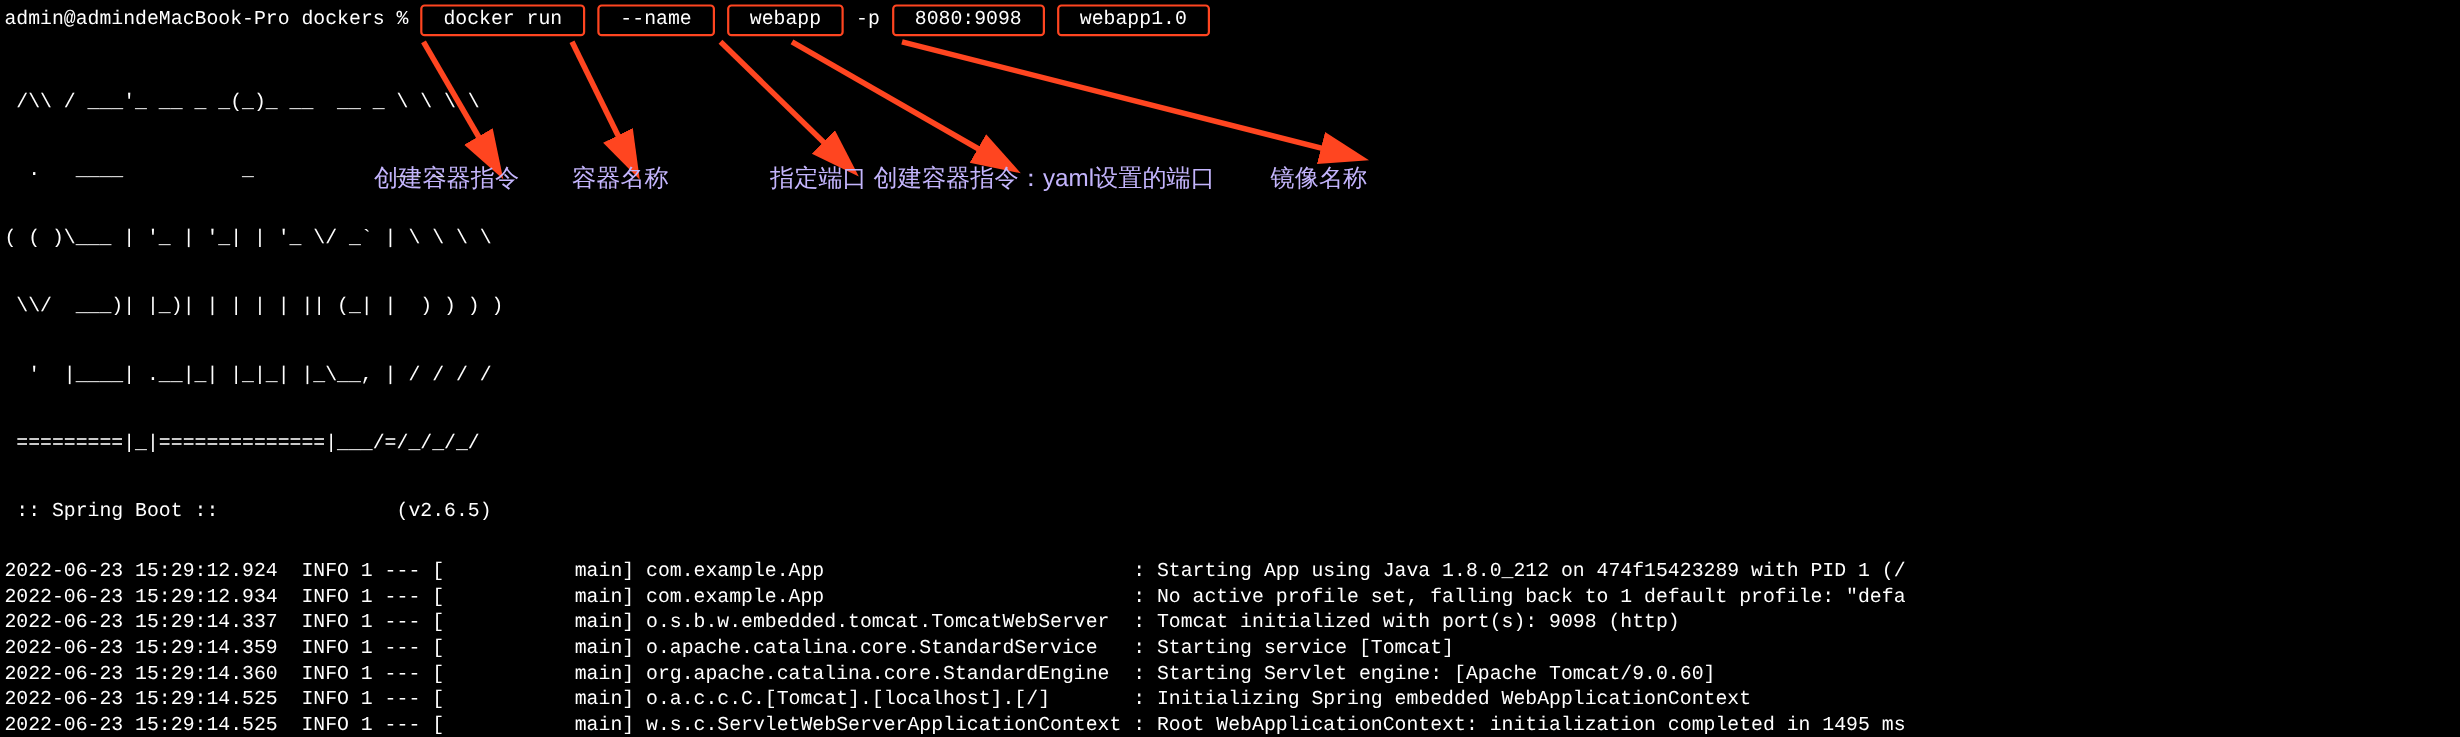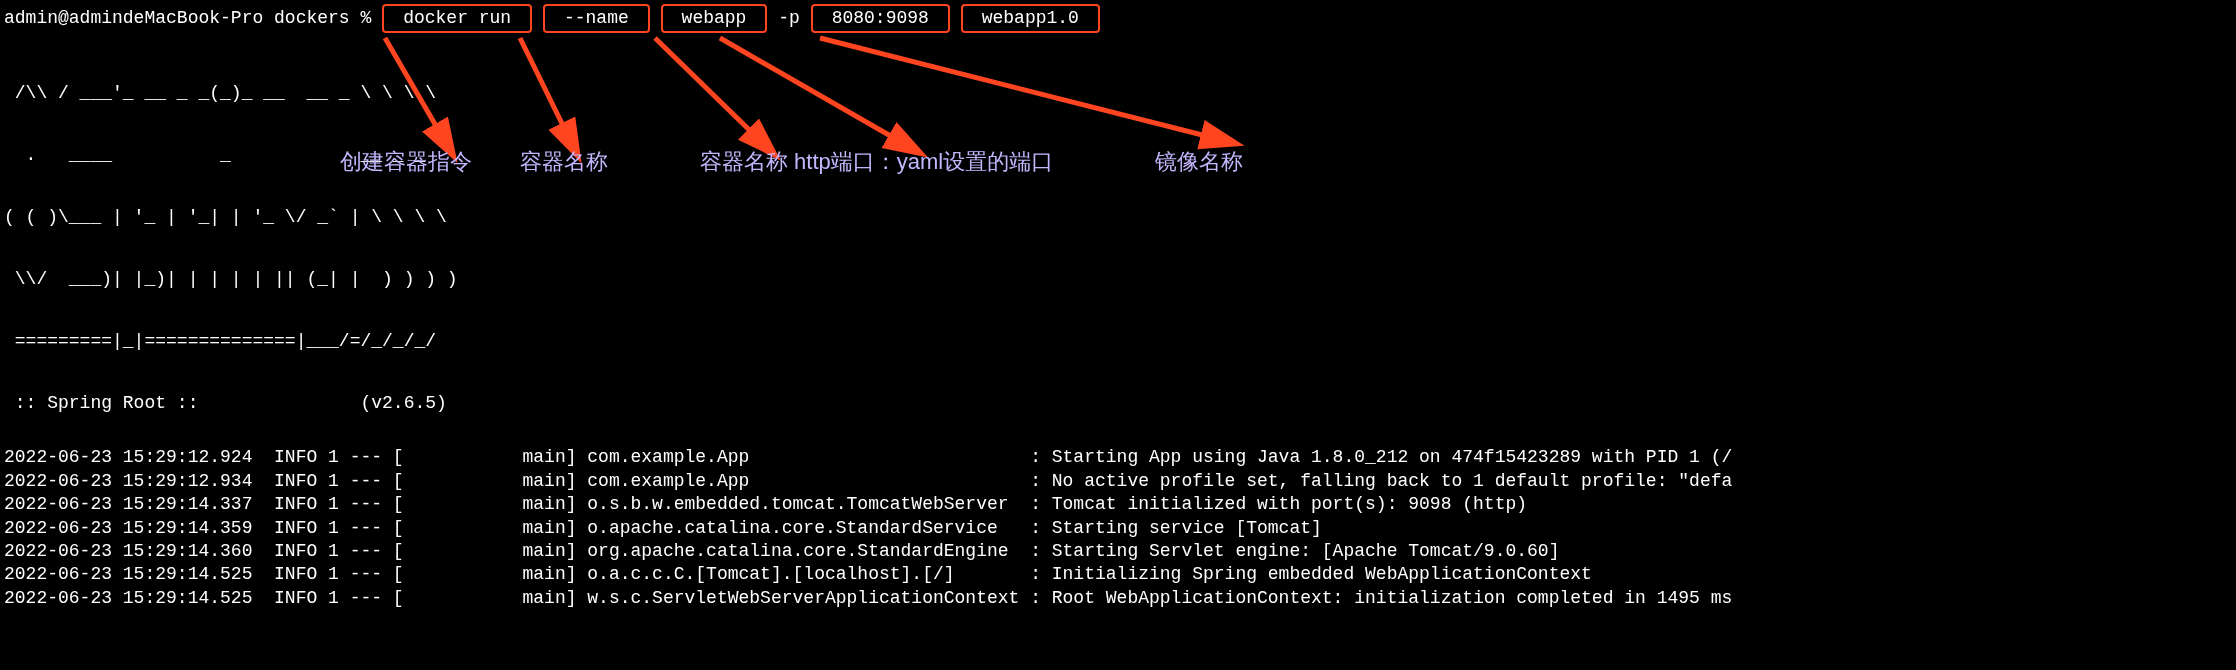--- a/index.html
+++ b/index.html
@@ -76,22 +76,23 @@
   <span class="highlight-box">8080:9098</span>
   <span> </span>
   <span class="highlight-box">webapp1.0</span>
 </div>
 
 <div class="ascii-art">
   <div> /\\ / ___'_ __ _ _(_)_ __  __ _ \ \ \ \</div>
   <div>  .   ____          _            __ _ _</div>
   <div>( ( )\___ | '_ | '_| | '_ \/ _` | \ \ \ \</div>
   <div> \\/  ___)| |_)| | | | | || (_| |  ) ) ) )</div>
+  <div>  '  |____| .__|_| |_|_| |_\__, | / / / /</div>
   <div> =========|_|==============|___/=/_/_/_/</div>
-  <div> :: Spring Root ::               (v2.6.5)</div>
+  <div> :: Spring Boot ::               (v2.6.5)</div>
 </div>
 
 <div class="log-lines" id="log-output"><div>2022-06-23 15:29:12.924  INFO 1 --- [           main] com.example.App                          : Starting App using Java 1.8.0_212 on 474f15423289 with PID 1 (/</div><div>2022-06-23 15:29:12.934  INFO 1 --- [           main] com.example.App                          : No active profile set, falling back to 1 default profile: "defa</div><div>2022-06-23 15:29:14.337  INFO 1 --- [           main] o.s.b.w.embedded.tomcat.TomcatWebServer  : Tomcat initialized with port(s): 9098 (http)</div><div>2022-06-23 15:29:14.359  INFO 1 --- [           main] o.apache.catalina.core.StandardService   : Starting service [Tomcat]</div><div>2022-06-23 15:29:14.360  INFO 1 --- [           main] org.apache.catalina.core.StandardEngine  : Starting Servlet engine: [Apache Tomcat/9.0.60]</div><div>2022-06-23 15:29:14.525  INFO 1 --- [           main] o.a.c.c.C.[Tomcat].[localhost].[/]       : Initializing Spring embedded WebApplicationContext</div><div>2022-06-23 15:29:14.525  INFO 1 --- [           main] w.s.c.ServletWebServerApplicationContext : Root WebApplicationContext: initialization completed in 1495 ms</div></div>
 
 <div class="annotations">
   <svg class="arrow-svg" style="top:10px; left:365px;" width="110" height="140">
     <defs>
       <marker id="ah1" markerWidth="10" markerHeight="10" refX="6" refY="3" orient="auto">
         <path d="M0,0 L0,6 L9,3 z" fill="#ff4520"></path>
       </marker>
@@ -104,19 +105,19 @@
     <line x1="30" y1="8" x2="85" y2="120" stroke="#ff4520" stroke-width="5" marker-end="url(#ah1)"></line>
   </svg>
   <div class="annotation" style="top:128px; left:520px;">容器名称</div>
 
   <svg class="arrow-svg" style="top:10px; left:625px;" width="170" height="140">
     <line x1="30" y1="8" x2="145" y2="120" stroke="#ff4520" stroke-width="5" marker-end="url(#ah1)"></line>
   </svg>
   <svg class="arrow-svg" style="top:10px; left:690px;" width="250" height="140">
     <line x1="30" y1="8" x2="225" y2="120" stroke="#ff4520" stroke-width="5" marker-end="url(#ah1)"></line>
   </svg>
-  <div class="annotation" style="top:128px; left:700px;">容器名称 http端口：yaml设置的端口</div>
+  <div class="annotation" style="top:128px; left:700px;">指定端口 创建容器指令：yaml设置的端口</div>
 
   <svg class="arrow-svg" style="top:10px; left:790px;" width="470" height="140">
     <line x1="30" y1="8" x2="440" y2="112" stroke="#ff4520" stroke-width="5" marker-end="url(#ah1)"></line>
   </svg>
   <div class="annotation" style="top:128px; left:1155px;">镜像名称</div>
 </div>
 
 </body></html>

